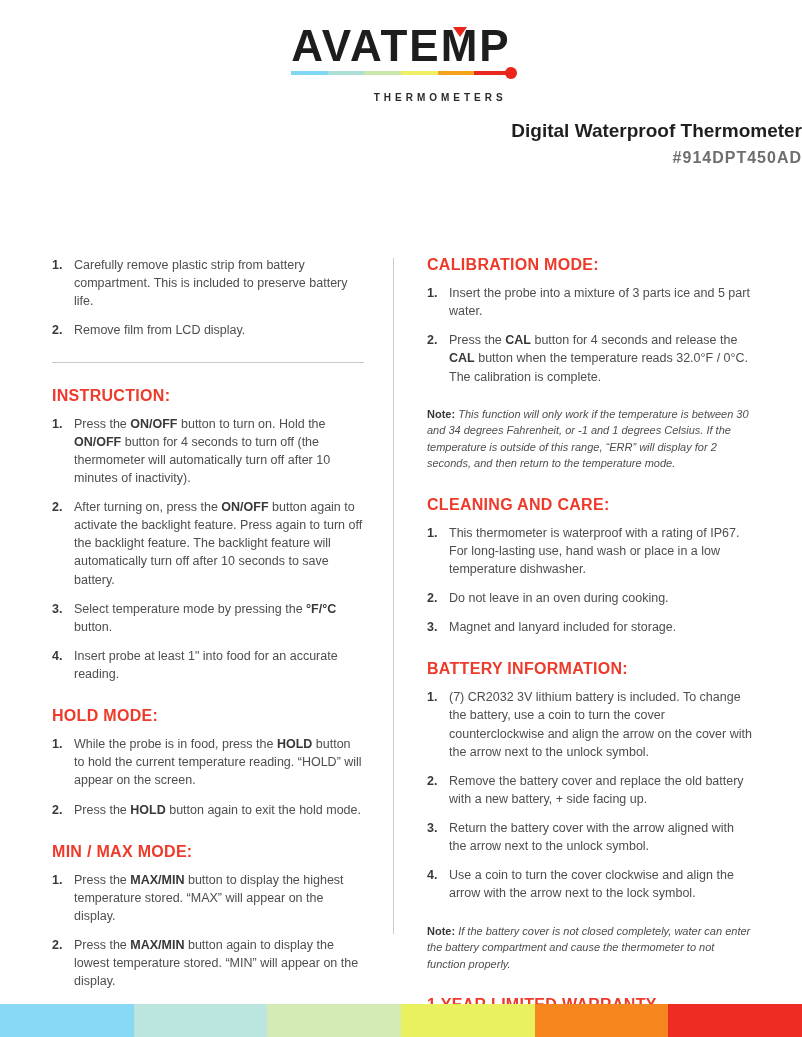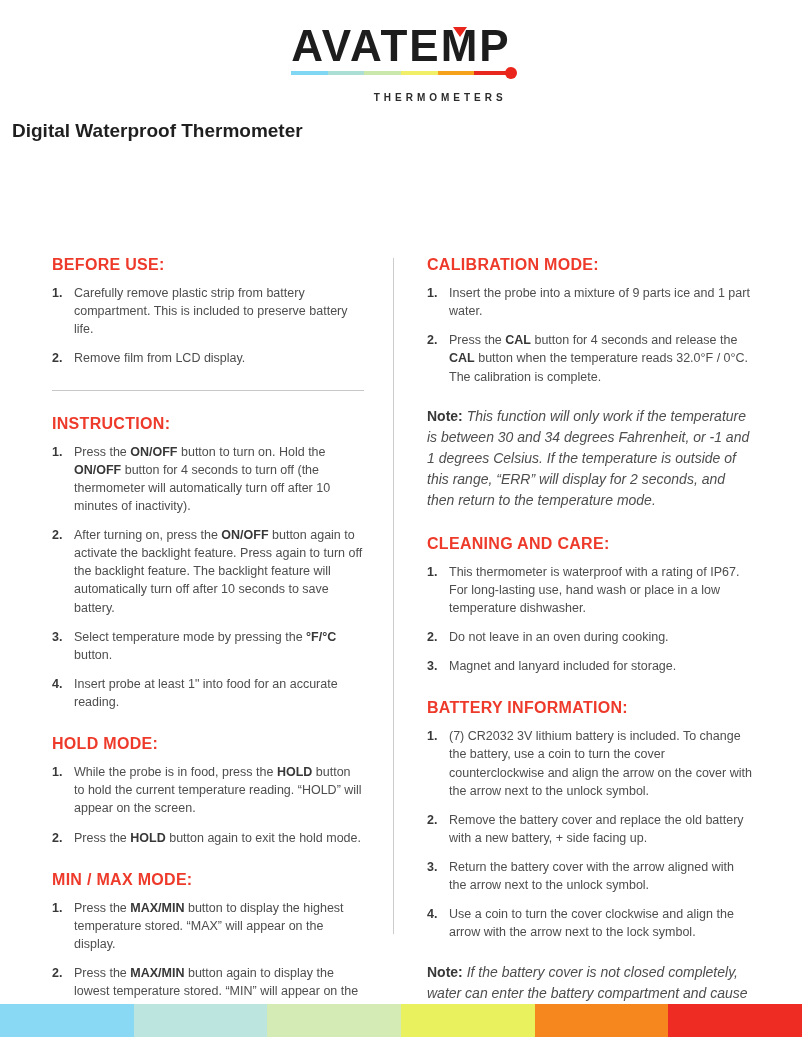--- a/index.html
+++ b/index.html
@@ -12,36 +12,36 @@
   .logo{position:absolute;top:24px;left:0;right:0;display:flex;flex-direction:column;align-items:center;}
   .logo-inner{display:flex;flex-direction:column;width:max-content;}
   .wordmark{font-size:44px;font-weight:bold;color:#1d1d1d;letter-spacing:2px;line-height:1;display:flex;}
   .wordmark .m-wrap{position:relative;display:inline-block;}
   .m-tri{position:absolute;left:50%;top:3px;transform:translateX(-50%);width:0;height:0;
     border-left:7px solid transparent;border-right:7px solid transparent;border-top:10px solid #e9251c;}
   .gradient-line{height:4px;margin-top:3px;position:relative;width:100%;}
   .grad-dot{position:absolute;right:-6px;top:-4px;width:12px;height:12px;border-radius:50%;background:#e9251c;}
   .tagline{font-size:10px;font-weight:bold;letter-spacing:4px;color:#2b2b2b;margin-top:17px;align-self:flex-end;padding-right:4px;}
   
-  .doc-header{position:absolute;top:120px;left:12px;right:0;text-align:left;}
+  .doc-header{position:absolute;top:120px;left:12px;right:0;text-align:right;}
   .doc-subtitle{font-size:19px;font-weight:bold;color:#1f1f1f;margin:0;}
   .doc-title{font-size:45px;font-weight:bold;color:#2d2d2d;margin:3px 0 0;line-height:1;letter-spacing:0;}
   .doc-model{font-size:16px;font-weight:bold;color:#6e6e6e;margin:7px 0 0;letter-spacing:1px;}
   
   .col{position:absolute;top:256px;}
   .col-left{left:52px;width:312px;}
   .col-right{left:427px;width:326px;}
   .v-divider{position:absolute;left:393px;top:258px;width:1px;height:676px;background:#cccccc;}
   section{margin:0 0 24px;}
   .sec-title{color:#ee3a2b;font-size:16px;font-weight:bold;margin:0 0 10px;letter-spacing:0.3px;}
   .item{display:flex;margin:0 0 11px;font-size:12.5px;color:#4e4e4e;line-height:1.45;}
   .item .num{font-weight:bold;color:#383838;flex:none;width:22px;}
   .item .txt{flex:1;}
   .item b{color:#383838;}
-  .note{font-size:14px;color:#4e4e4e;line-height:1.5;margin:20px 0 10px;font-style:italic;}
+  .note{font-size:11px;color:#4e4e4e;line-height:1.5;margin:20px 0 10px;font-style:italic;}
   .note b{font-style:normal;color:#383838;}
   .h-divider{border:none;border-top:1px solid #c8c8c8;margin:22px 0 24px;}
   
   .footer-bar{position:absolute;left:0;bottom:0;width:802px;height:33px;display:flex;}
   .footer-bar .block{flex:1;height:100%;}
 </style>
 </head>
 <body>
 
 <div class="logo">
@@ -53,26 +53,26 @@
     </div>
     <div class="gradient-line" id="gradLine" style="background: linear-gradient(to right, rgb(127, 215, 243) 0%, rgb(127, 215, 243) 16.67%, rgb(171, 223, 214) 16.67%, rgb(171, 223, 214) 33.33%, rgb(203, 232, 172) 33.33%, rgb(203, 232, 172) 50%, rgb(241, 239, 103) 50%, rgb(241, 239, 103) 66.67%, rgb(247, 162, 28) 66.67%, rgb(247, 162, 28) 83.33%, rgb(232, 39, 30) 83.33%, rgb(232, 39, 30) 100%);">
       <span class="grad-dot" id="gradDot" style="background: rgb(233, 37, 28);"></span>
     </div>
     <div class="tagline">THERMOMETERS</div>
   </div>
 </div>
 
 <header class="doc-header">
   <p class="doc-subtitle">Digital Waterproof Thermometer</p>
+  <p class="doc-model">#914DPT450AD</p>
 </header>
 
 <div class="v-divider"></div>
 <div class="col col-left" id="colLeft">
     <section>
-      <h2 class="sec-title">BEFORE USE:</h2>
       <div class="item">
         <span class="num">1.</span>
         <span class="txt">Carefully remove plastic strip from battery compartment. This is included to preserve battery life.</span>
       </div>
       <div class="item">
         <span class="num">2.</span>
         <span class="txt">Remove film from LCD display.</span>
       </div>
       <hr class="h-divider">
     </section>
@@ -120,21 +120,21 @@
         <span class="num">3.</span>
         <span class="txt">Press the <b>MAX/MIN</b> button again to exit the max/min mode.</span>
       </div>
     </section>
   </div>
 <div class="col col-right" id="colRight">
     <section>
       <h2 class="sec-title">CALIBRATION MODE:</h2>
       <div class="item">
         <span class="num">1.</span>
-        <span class="txt">Insert the probe into a mixture of 9 parts ice and 1 part water.</span>
+        <span class="txt">Insert the probe into a mixture of 3 parts ice and 5 part water.</span>
       </div>
       <div class="item">
         <span class="num">2.</span>
         <span class="txt">Press the <b>CAL</b> button for 4 seconds and release the <b>CAL</b> button when the temperature reads 32.0°F / 0°C. The calibration is complete.</span>
       </div>
       <p class="note"><b>Note: </b>This function will only work if the temperature is between 30 and 34 degrees Fahrenheit, or -1 and 1 degrees Celsius. If the temperature is outside of this range, “ERR” will display for 2 seconds, and then return to the temperature mode.</p>
     </section>
     <section>
       <h2 class="sec-title">CLEANING AND CARE:</h2>
       <div class="item">

